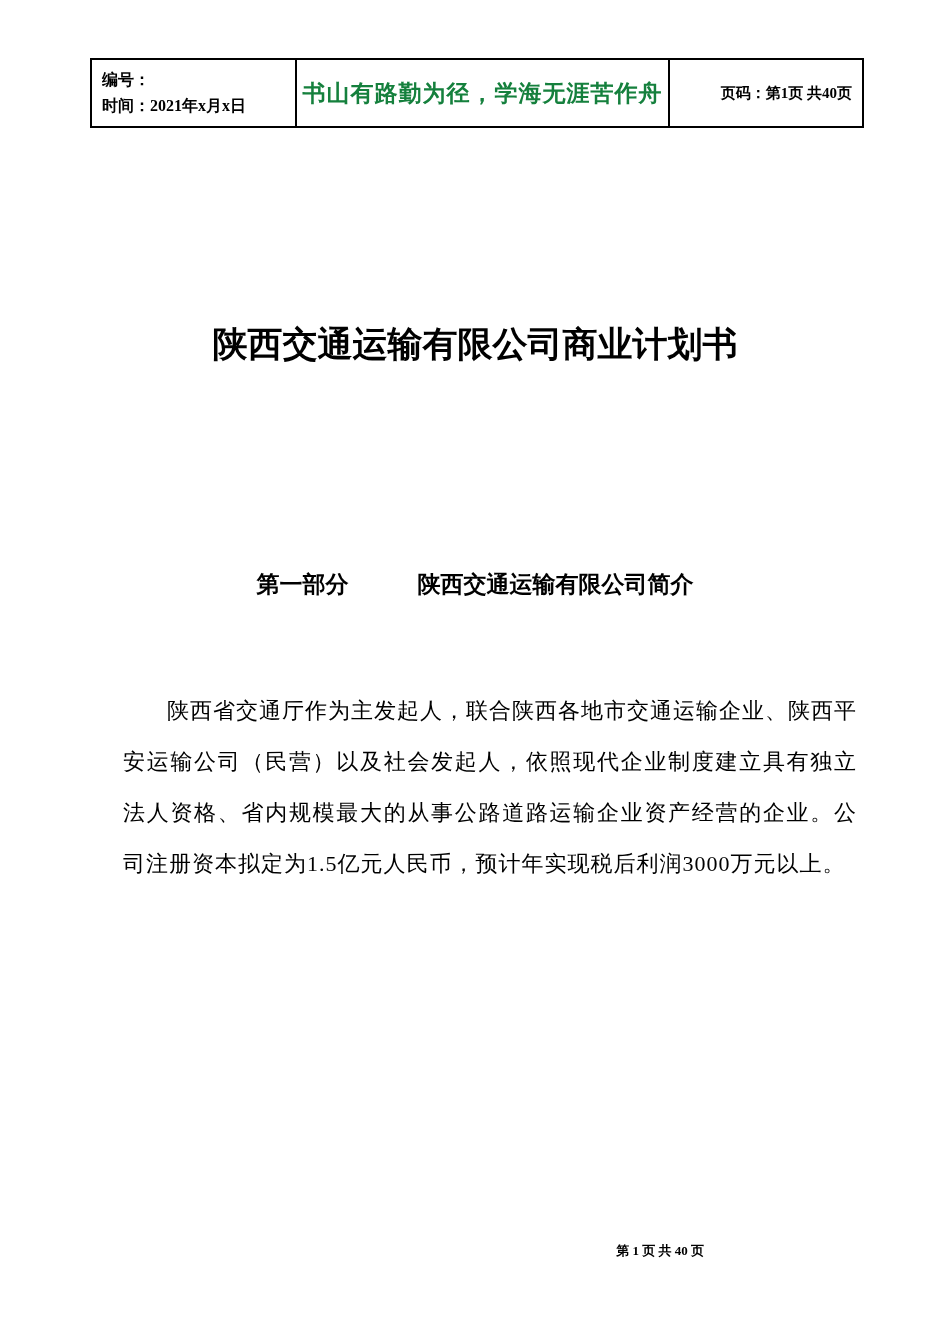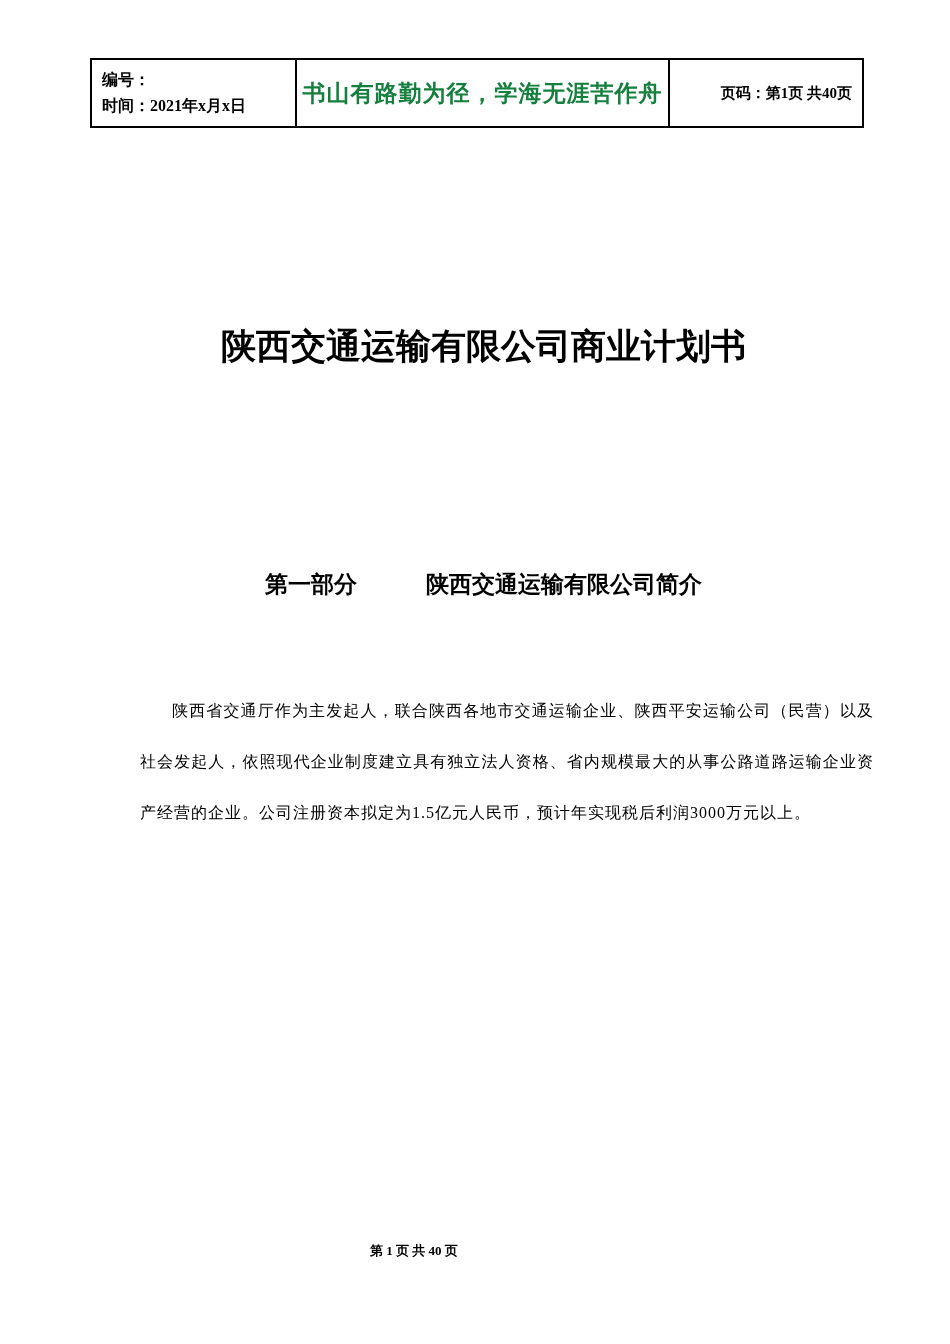--- a/index.html
+++ b/index.html
@@ -9,21 +9,20 @@
     font-family: "Liberation Serif", serif;
     color: #000000;
   }
 
   .page {
     position: relative;
     width: 950px;
     height: 1344px;
     background: #ffffff;
     overflow: hidden;
-    padding-left: 17px;
   }
 
   
   .header-table {
     position: absolute;
     top: 58px;
     left: 90px;
     width: 772px;
     border-collapse: collapse;
     table-layout: fixed;
@@ -55,21 +54,21 @@
     font-size: 15px;
     font-weight: bold;
     font-family: "Liberation Serif", serif;
     text-align: right;
   }
 
   
   .doc-title {
     margin-top: 325px;
     text-align: center;
-    font-family: Liberation Serif, serif;
+    font-family: Liberation Mono, monospace;
     font-size: 35px;
     font-weight: bold;
     line-height: 44px;
     letter-spacing: 0px;
     position: relative;
   }
 
   
   .section-heading {
     margin-top: 200px;
@@ -77,38 +76,38 @@
     font-family: "Liberation Sans", sans-serif;
     font-size: 23px;
     font-weight: bold;
     line-height: 30px;
   }
 
   
   .body-text {
     margin: 86px 60px 0 123px;
     width: 734px;
-    font-size: 16px;
+    font-size: 22px;
     line-height: 51px;
     letter-spacing: 1px;
     text-align: justify;
   }
   .body-text p {
     text-indent: 2em;
     margin: 0;
   }
 
   
   .page-footer {
     position: absolute;
     top: 1242px;
     left: 0;
     width: 100%;
     padding-left: 370px;
-    text-align: left;
+    text-align: center;
     font-size: 13px;
     font-weight: bold;
     font-family: "Liberation Serif", serif;
   }
 </style>
 </head>
 <body>
 
 <div class="page">
 

